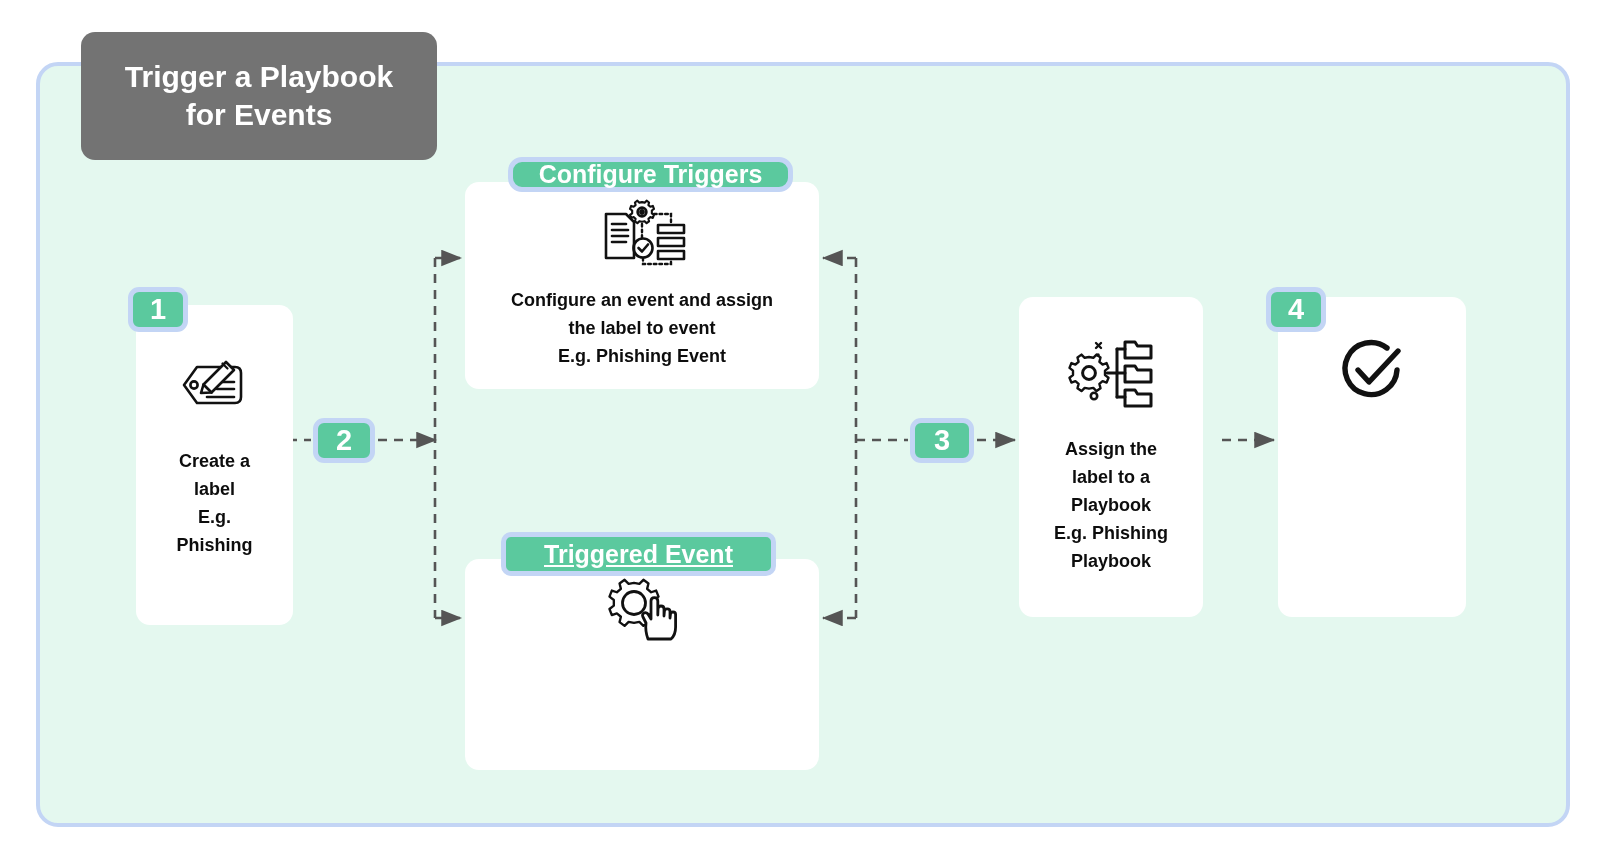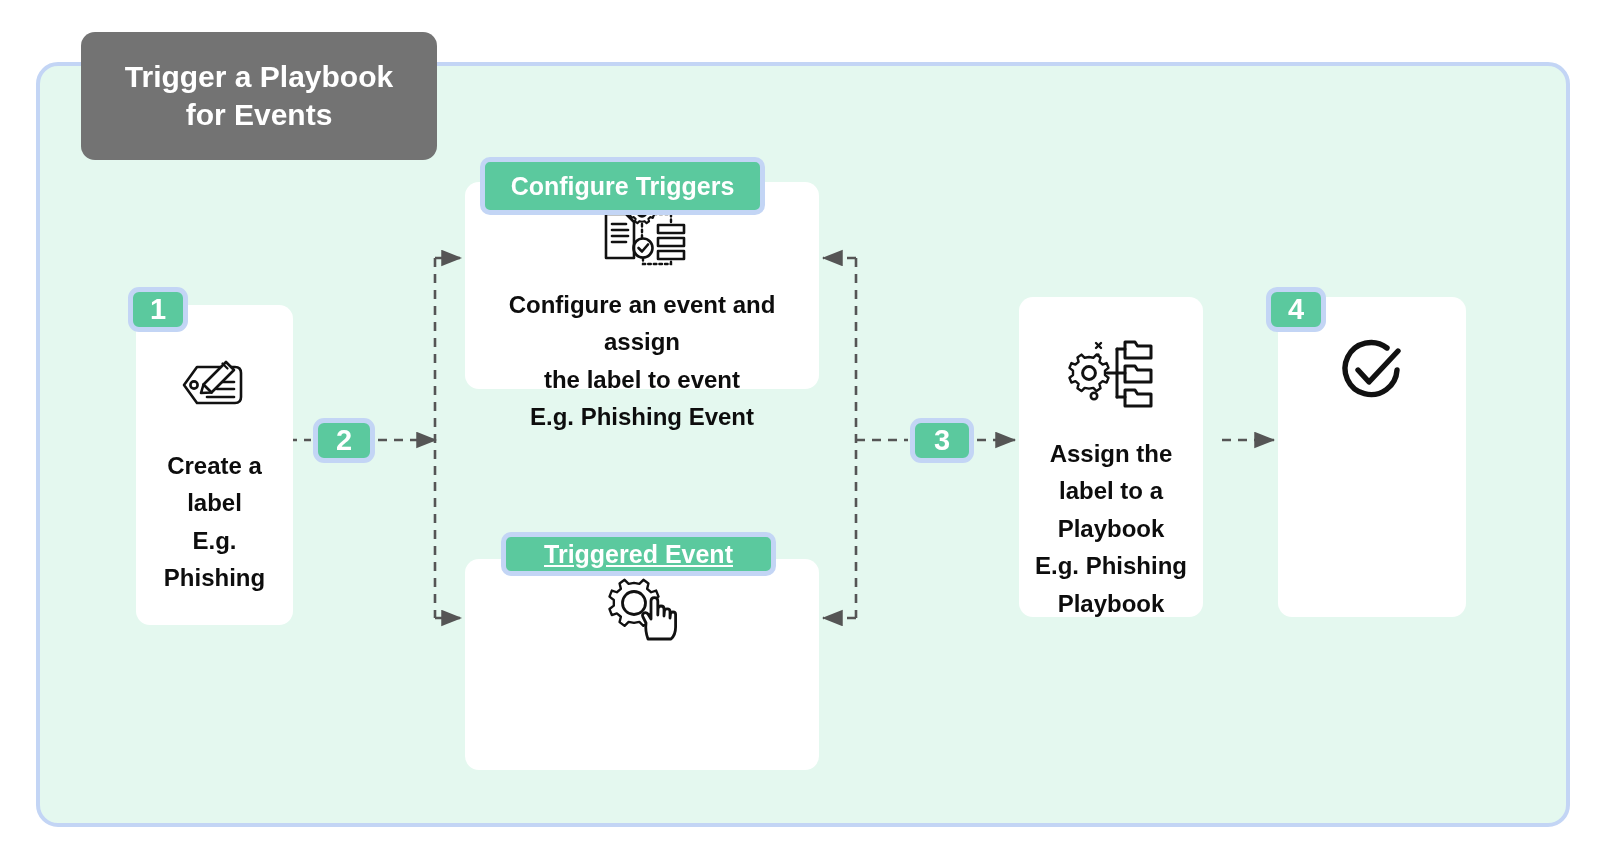--- a/index.html
+++ b/index.html
@@ -53,21 +53,21 @@
     flex-direction:column;
     align-items:center;
   }
   .card-icon{
     flex:0 0 auto;
     display:flex;
     align-items:center;
     justify-content:center;
   }
   .card-text{
-    font-size:24px;
+    font-size:18px;
     font-weight:bold;
     color:#0d0d0d;
     text-align:center;
     line-height:1.56;
     white-space:pre-line;
     padding:0 10px;
   }
 
   
   #card-create-label{ left:136px; top:305px; width:157px; height:320px; }
@@ -99,21 +99,21 @@
     border-radius:10px;
     color:#ffffff;
     font-size:25px;
     font-weight:bold;
     display:flex;
     align-items:center;
     justify-content:center;
     z-index:9;
     white-space:nowrap;
   }
-  #badge-configure-triggers{ left:480px; top:157px; width:285px; height:58px; }
+  #badge-configure-triggers{ left:508px; top:157px; width:285px; height:35px;border-radius:14px; }
   #badge-triggered-event{ left:501px; top:532px; width:275px; height:44px;text-decoration:underline; }
 
   
   .step-badge{
     position:absolute;
     box-sizing:border-box;
     background:#5BC99E;
     border:5px solid #C3D5F5;
     border-radius:11px;
     color:#ffffff;

